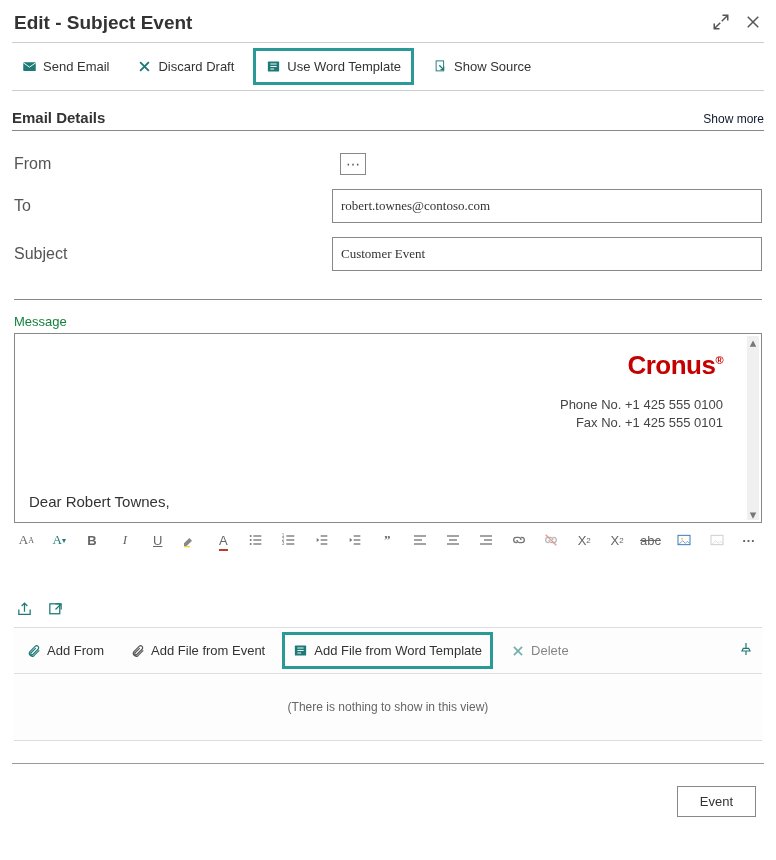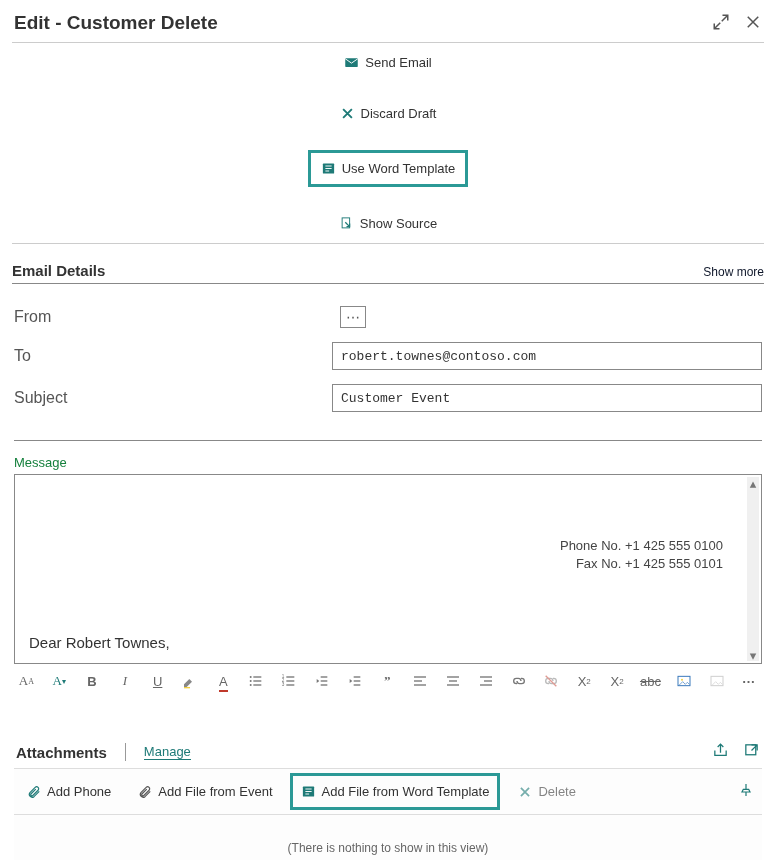--- a/index.html
+++ b/index.html
@@ -21,26 +21,25 @@
   .dialog-title {
     font-size: 19px;
     font-weight: 600;
     color: #333;
   }
   .window-controls { display: flex; gap: 14px; }
   .window-controls svg { width:18px; height:18px; stroke:#555; }
   .toolbar {
     display: flex;
     align-items: center;
-    gap: 28px;
+    gap: 16px;
     border-top: 1px solid #ccc;
     border-bottom: 1px solid #ccc;
     padding: 8px 4px;
     margin-top: 2px;
-    flex-direction: column;
   }
   .tool-btn {
     display: inline-flex;
     align-items: center;
     gap: 6px;
     color: #333;
     cursor: pointer;
     padding: 4px 6px;
     font-size: 13px;
   }
@@ -90,22 +89,22 @@
     font-size: 16px;
   }
   .form-value-static {
     flex: 1;
     color: #333;
   }
   .form-input {
     flex: 1;
     border: 1px solid #888;
     height: 28px;
-    padding: 4px 8px;
-    font-family: Liberation Mono, monospace;
+    padding: 16px 8px;
+    font-family: Liberation Serif, serif;
     font-size: 13px;
     color: #333;
   }
   .ellipsis-btn {
     width: 26px;
     height: 22px;
     border: 1px solid #888;
     display: inline-flex;
     align-items: center;
     justify-content: center;
@@ -247,21 +246,21 @@
     font-size:13px;
     cursor:pointer;
     background:#fff;
   }
   .col-teal { fill:#1e7a77; }
 </style>
 </head>
 <body>
 
 <div class="header-row">
-  <div class="dialog-title">Edit - Customer Delete</div>
+  <div class="dialog-title">Edit - Subject Event</div>
   <div class="window-controls">
     <span>
       <svg viewBox="0 0 24 24" fill="none" stroke-width="2">
           <path d="M14 3h7v7M21 3l-8 8M10 21H3v-7M3 21l8-8"></path>
         </svg>
     </span>
     <span>
       <svg viewBox="0 0 24 24" fill="none" stroke-width="2">
           <path d="M5 5l14 14M19 5L5 19"></path>
         </svg>
@@ -326,20 +325,21 @@
     <div class="form-label">Subject</div>
     <input class="form-input" value="Customer Event" style="">
   </div>
 </div>
 
 <hr class="hr-sep">
 
 <div class="msg-label">Message</div>
 <div class="editor-frame">
   <div class="editor-body">
+    <div class="brand"><span>Cronus</span><sup>®</sup></div>
     <div class="contact-block">
       <div><span>Phone No.</span>&nbsp;<span>+1 425 555 0100</span></div>
       <div><span>Fax No.</span>&nbsp;<span>+1 425 555 0101</span></div>
     </div>
     <div class="greeting">Dear Robert Townes,</div>
   </div>
   <div class="scrollbar">
     <div class="arrow top">▴</div>
     <div class="arrow bot">▾</div>
   </div>
@@ -442,44 +442,39 @@
   <span class="rt-btn" style="opacity:.4;">
       <svg viewBox="0 0 24 24" width="16" height="16">
         <rect x="3" y="5" width="18" height="14" fill="none" stroke="#888" stroke-width="1.5"></rect>
         <path d="M5 18l5-5 4 4 3-3 3 3" stroke="#888" fill="none"></path>
       </svg>
     </span>
   <span class="rt-btn" style="font-weight:700;letter-spacing:2px;">⋯</span>
 </div>
 
 <div class="attachments-head">
-  <div class="attach-left">
-    <span class="attach-title">Attachments</span>
-    <span class="divider"></span>
-    <span class="manage-link">Manage</span>
-  </div>
   <div class="attach-right">
     <span><svg viewBox="0 0 24 24" fill="none" stroke-width="1.8">
           <path d="M4 12v7h16v-7M12 3v12M8 7l4-4 4 4"></path>
         </svg></span>
     <span><svg viewBox="0 0 24 24" fill="none" stroke-width="1.8">
           <rect x="4" y="4" width="14" height="14"></rect>
           <path d="M12 4h8v8M20 4l-8 8"></path>
         </svg></span>
   </div>
 </div>
 
 <div class="attach-toolbar">
   <div class="tool-btn">
     <span class="tool-icon">
       <svg viewBox="0 0 24 24" width="14" height="14" fill="none" stroke="#1e7a77" stroke-width="2">
           <path d="M21 11l-9 9a5 5 0 01-7-7l9-9a3.5 3.5 0 015 5l-9 9a2 2 0 01-3-3l8-8"></path>
         </svg>
     </span>
-    <span>Add Phone</span>
+    <span>Add From</span>
   </div>
   <div class="tool-btn">
     <span class="tool-icon">
       <svg viewBox="0 0 24 24" width="14" height="14" fill="none" stroke="#555" stroke-width="2">
           <path d="M21 11l-9 9a5 5 0 01-7-7l9-9a3.5 3.5 0 015 5l-9 9a2 2 0 01-3-3l8-8"></path>
         </svg>
     </span>
     <span>Add File from Event</span>
   </div>
   <div class="tool-btn callout-box" style="padding:8px 8px;">
@@ -501,14 +496,14 @@
   </div>
   <span class="pin-right">
     <svg viewBox="0 0 24 24" fill="none" stroke-width="1.8">
         <path d="M12 3v8M8 11h8l2 4H6l2-4zM12 15v6"></path>
       </svg>
   </span>
 </div>
 <div class="empty-row">(There is nothing to show in this view)</div>
 
 <div class="footer">
-  <div class="close-btn">Phone</div>
+  <div class="close-btn">Event</div>
 </div>
 
 </body></html>

